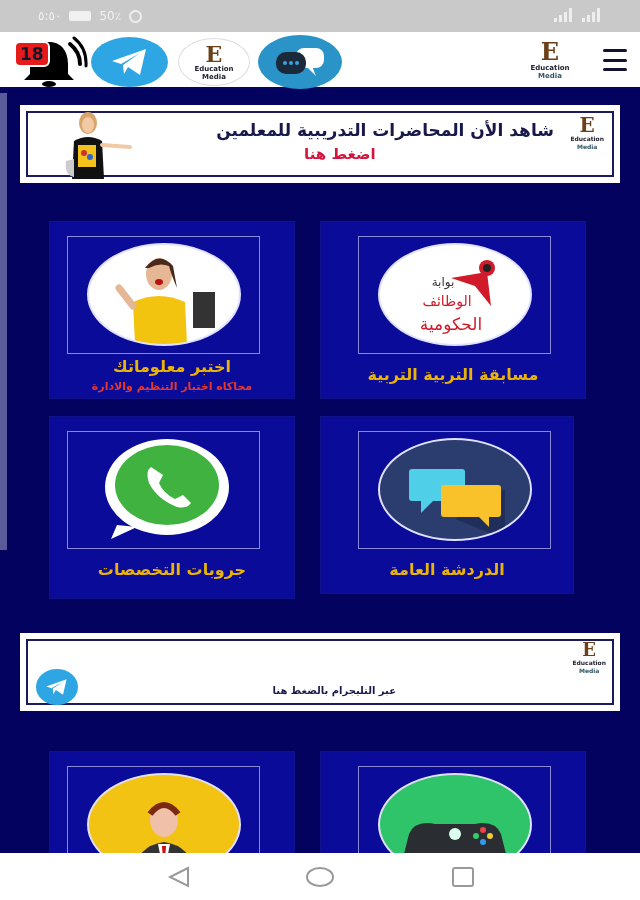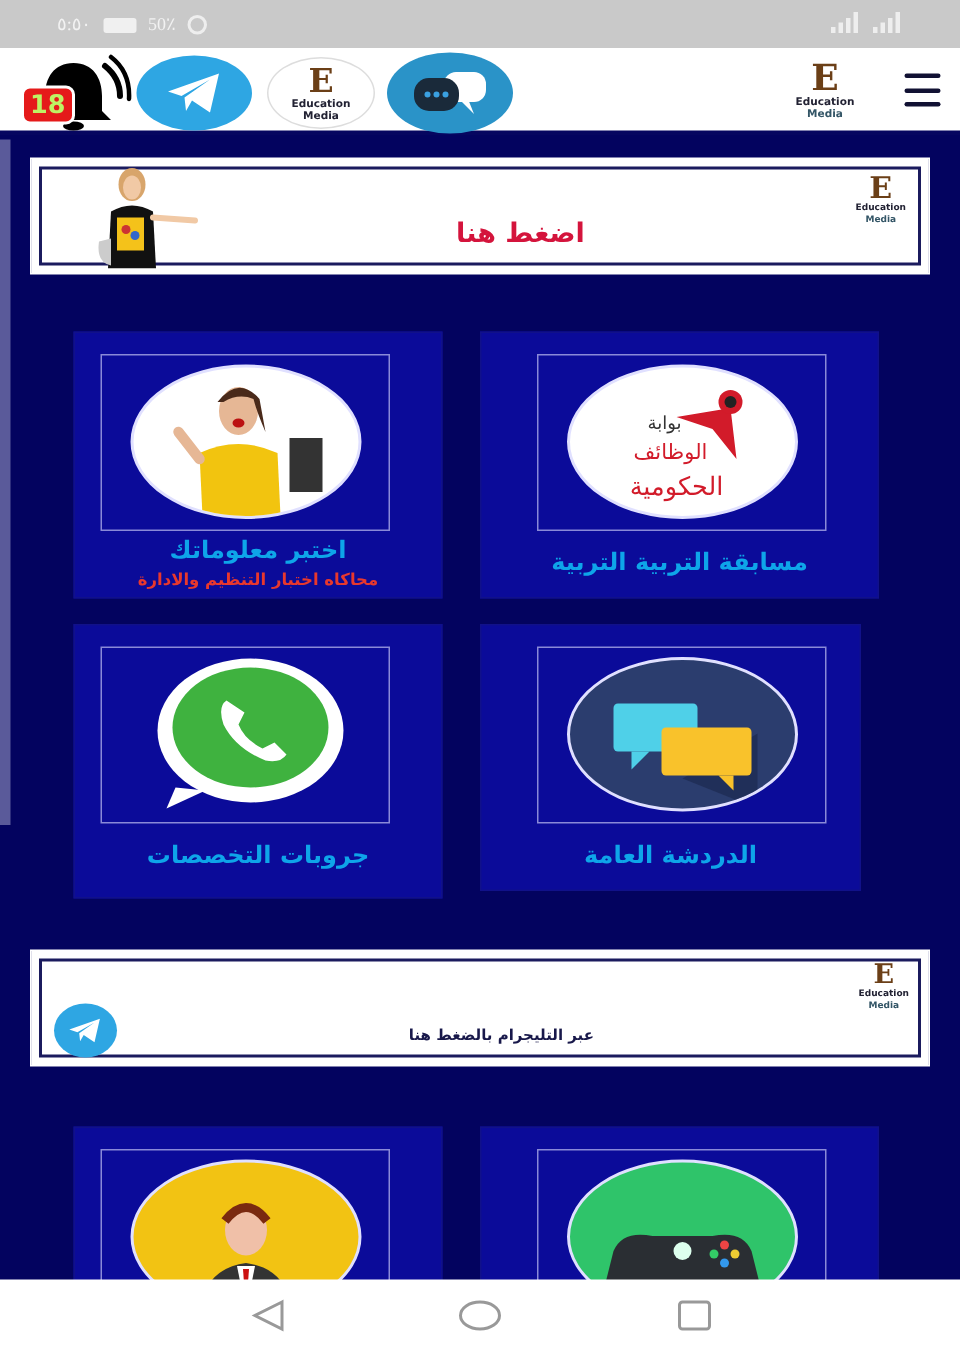--- a/index.html
+++ b/index.html
@@ -1,29 +1,29 @@
 <!DOCTYPE html>
 <html><head>
 <meta charset="utf-8">
 <style>
   * { box-sizing: border-box; margin: 0; padding: 0; }
   html, body { width: 640px; height: 900px; overflow: hidden; }
   body { font-family: "DejaVu Sans", sans-serif; background: #03035f; position: relative; }
 
   .statusbar { position: absolute; left: 0; top: 0; width: 640px; height: 32px; background: #c9c9c9; color: #f2f2f2; font-size: 12px; }
-  .statusbar .left { position: absolute; left: 38px; top: 9px; display: flex; align-items: center; gap: 8px; font-family: Liberation Serif, serif; }
+  .statusbar .left { position: absolute; left: 38px; top: 9px; display: flex; align-items: center; gap: 8px; }
   .statusbar .right { position: absolute; right: 40px; top: 8px; display: flex; gap: 10px; align-items: flex-end; }
   .bat { width: 22px; height: 10px; background: #f0f0f0; border-radius: 2px; display: inline-block; }
   .alarm { width: 13px; height: 13px; border: 2px solid #eee; border-radius: 50%; display: inline-block; }
   .sig { display: flex; align-items: flex-end; gap: 2px; height: 14px; }
   .sig i { display: block; width: 3px; background: #eee; }
 
   .appbar { position: absolute; left: 0; top: 32px; width: 640px; height: 58px; background: #fff; border-bottom: 3px solid #060660; }
   .bell { position: absolute; left: 10px; top: 4px; width: 78px; height: 52px; }
-  .badge { position: absolute; left: 4px; top: 21px; background: #e51a1a; color: #bef264; font-weight: bold; font-size: 17px; border: 2px solid #fff; border-radius: 6px; padding: 0 4px; line-height: 22px; z-index: 2; }
+  .badge { position: absolute; left: 4px; top: 5px; background: #e51a1a; color: #0f172a; font-weight: bold; font-size: 17px; border: 2px solid #fff; border-radius: 6px; padding: 0 4px; line-height: 22px; z-index: 2; }
   .circle-btn { position: absolute; border-radius: 50%; display: flex; align-items: center; justify-content: center; }
   .tg-btn { left: 91px; top: 5px; width: 77px; height: 50px; background: #2ea6e3; }
   .logo-btn { left: 178px; top: 6px; width: 72px; height: 48px; background: #fff; border: 1px solid #ddd; flex-direction: column; }
   .chat-btn { left: 258px; top: 3px; width: 84px; height: 54px; background: #2a93c8; }
   .logo-E { font-family: "DejaVu Serif", serif; font-weight: bold; color: #6b3f17; font-size: 22px; line-height: 22px; }
   .logo-t { font-size: 7px; color: #223; line-height: 8px; text-align: center; font-weight: bold; }
   .app-logo { position: absolute; left: 522px; top: 8px; width: 56px; height: 44px; display: flex; flex-direction: column; align-items: center; }
   .menu-btn { position: absolute; left: 603px; top: 17px; width: 24px; height: 22px; display: flex; flex-direction: column; justify-content: space-between; }
   .menu-btn i { display: block; height: 3px; background: #111133; border-radius: 2px; }
 
@@ -33,21 +33,21 @@
   .banner .inner { position: absolute; inset: 2px; border: 2px solid #1b1b5e; }
   .banner1 { top: 106px; height: 76px; }
   .banner2 { top: 634px; height: 76px; }
   .b-title { position: absolute; font-weight: bold; color: #18184a; white-space: nowrap; }
   .b-sub { position: absolute; font-weight: bold; white-space: nowrap; }
   .b-logo { position: absolute; display: flex; flex-direction: column; align-items: center; }
 
   .card { position: absolute; background: #0b0b99; border: 1px solid #11118a; }
   .card .frame { position: absolute; border: 1px solid #8a8ad8; }
   .card .disc { position: absolute; border-radius: 50%; border: 2px solid #e0e0ff; overflow: hidden; display: flex; align-items: flex-end; justify-content: center; }
-  .card .label { position: absolute; left: 0; right: 0; text-align: center; color: #0ea5e9; font-weight: bold; font-size: 16px; white-space: nowrap; }
+  .card .label { position: absolute; left: 0; right: 0; text-align: center; color: #eab308; font-weight: bold; font-size: 16px; white-space: nowrap; }
   .card .sublabel { position: absolute; left: 0; right: 0; text-align: center; color: #e8382d; font-weight: bold; font-size: 11px; white-space: nowrap; }
 
   .navbar { position: absolute; left: 0; top: 853px; width: 640px; height: 47px; background: #fff; }
   .nav-btn { position: absolute; top: 12px; }
 </style>
 </head>
 <body>
 
 <div class="statusbar">
   <div class="left">
@@ -121,21 +121,22 @@
   <svg width="80" height="68" viewBox="0 0 80 68" style="position:absolute;left:32px;top:2px">
     <ellipse cx="32" cy="12" rx="9" ry="11" fill="#d8a56b"></ellipse>
     <ellipse cx="32" cy="14" rx="6" ry="8" fill="#f1c9a5"></ellipse>
     <path d="M16 68 L18 30 Q32 22 46 30 L48 68 Z" fill="#111"></path>
     <rect x="22" y="34" width="18" height="22" fill="#f4c21a"></rect>
     <circle cx="28" cy="42" r="3" fill="#c33"></circle>
       <circle cx="34" cy="46" r="3" fill="#36c"></circle>
     <path d="M46 34 L74 36" stroke="#f1c9a5" stroke-width="4" stroke-linecap="round"></path>
     <path d="M10 50 Q8 64 18 66 L18 48 Z" fill="#ccc"></path>
   </svg>
-  <div class="b-sub" style="left:280px;top:36px;font-size:18px;color:#d4143c;direction:rtl">اضغط هنا</div>
+  <div class="b-title" style="right:62px;top:11px;font-size:17px;direction:rtl">شاهد الأن المحاضرات التدريبية للمعلمين</div>
+  <div class="b-sub" style="left:280px;top:36px;font-size:15px;color:#d4143c;direction:rtl">اضغط هنا</div>
   <div class="b-logo" style="right:12px;top:6px">
     <span class="logo-E" style="font-size:20px;line-height:20px">E</span>
     <span class="logo-t" style="font-size:6px">Education</span>
     <span class="logo-t" style="font-size:6px;color:#356">Media</span>
   </div>
 </div>
 
 <div class="card" style="left:320px;top:221px;width:266px;height:178px">
   <div class="frame" style="left:37px;top:14px;width:193px;height:118px"></div>
   <div class="disc" style="left:57px;top:21px;width:154px;height:103px;background:#fff">

